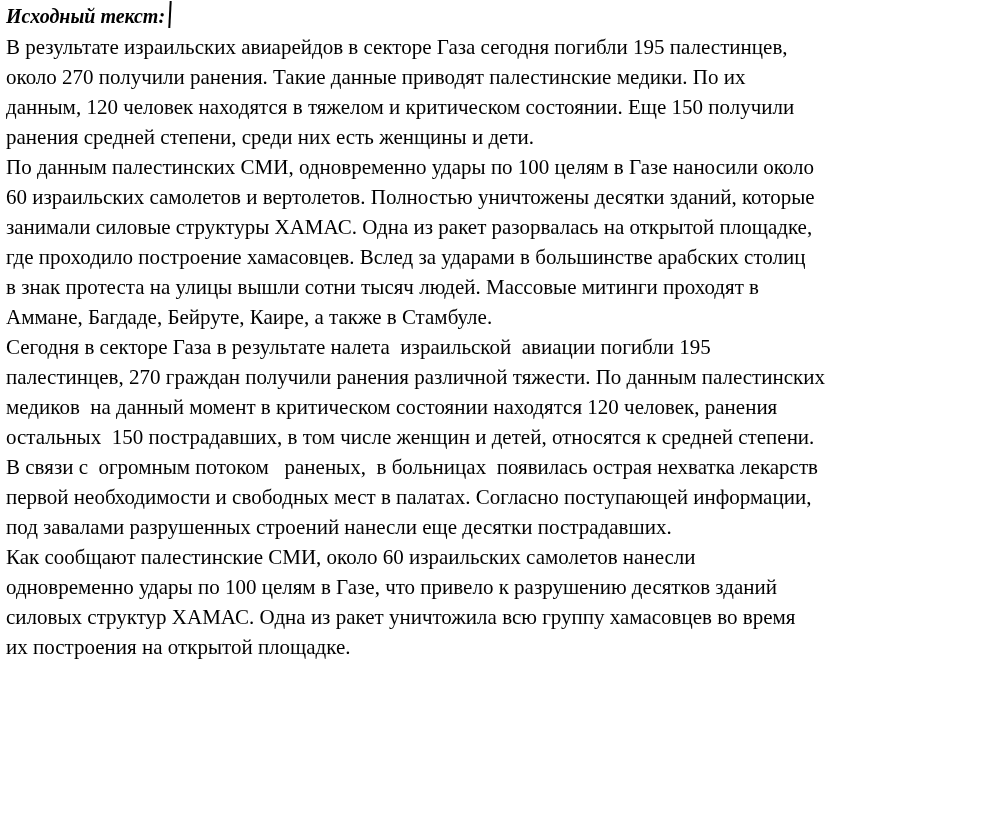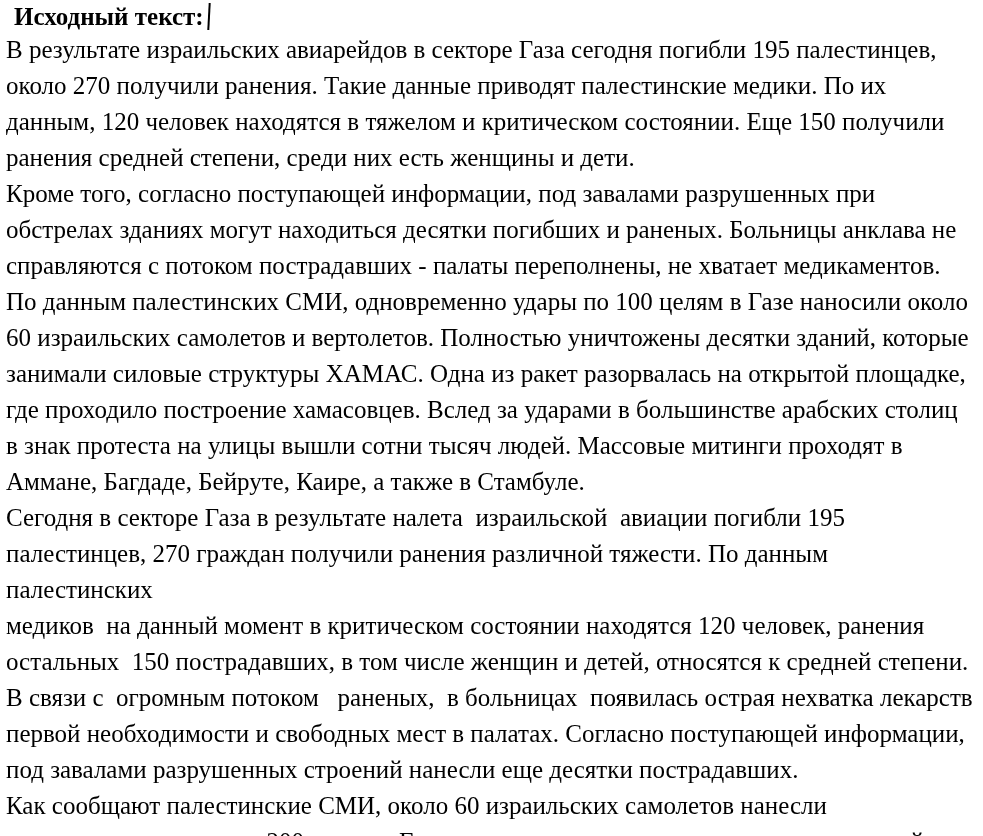--- a/index.html
+++ b/index.html
@@ -12,82 +12,79 @@
     height: 836px;
     overflow: hidden;
     color: #000000;
     font-family: "Liberation Serif", "DejaVu Serif", serif;
   }
   .doc {
     padding: 1px 6px 0 6px;
     width: 971px;
   }
   .heading {
+    font-style: italic;
     font-weight: bold;
-    font-size: 25px;
+    font-size: 20px;
     line-height: 31px;
     white-space: nowrap;
-    margin-left: 8px;
   }
   .heading.rewrite {
     font-weight: normal;
     margin-top: 32px;
     letter-spacing: 0.5px;
   }
   .caret {
     display: inline-block;
     width: 2px;
     height: 27px;
     background: #000000;
     margin-left: 4px;
     vertical-align: -5px;
     transform: rotate(3deg);
   }
   .para {
-    font-size: 25px;
-    line-height: 36px;
+    font-size: 21px;
+    line-height: 30px;
     white-space: pre-wrap;
     font-style: normal;
     font-weight: normal;
   }
 </style>
 </head>
 <body>
 
 <div class="doc">
 
   <div class="heading">
     <span>Исходный текст:</span><span class="caret"></span>
   </div>
 
   <div class="para">В результате израильских авиарейдов в секторе Газа сегодня погибли 195 палестинцев,
 около 270 получили ранения. Такие данные приводят палестинские медики. По их
 данным, 120 человек находятся в тяжелом и критическом состоянии. Еще 150 получили
 ранения средней степени, среди них есть женщины и дети.</div>
 
-  <div class="para">Кроме того, согласно поступающей информации, под завалами разрушенных при
-обстрелах зданиях могут находиться десятки погибших и раненых. Больницы анклава не
-справляются с потоком пострадавших - палаты переполнены, не хватает медикаментов.</div>
 
   <div class="para">По данным палестинских СМИ, одновременно удары по 100 целям в Газе наносили около
 60 израильских самолетов и вертолетов. Полностью уничтожены десятки зданий, которые
 занимали силовые структуры ХАМАС. Одна из ракет разорвалась на открытой площадке,
 где проходило построение хамасовцев. Вслед за ударами в большинстве арабских столиц
 в знак протеста на улицы вышли сотни тысяч людей. Массовые митинги проходят в
 Аммане, Багдаде, Бейруте, Каире, а также в Стамбуле.</div>
 
 
   <div class="para">Сегодня в секторе Газа в результате налета  израильской  авиации погибли 195
 палестинцев, 270 граждан получили ранения различной тяжести. По данным палестинских
 медиков  на данный момент в критическом состоянии находятся 120 человек, ранения
 остальных  150 пострадавших, в том числе женщин и детей, относятся к средней степени.</div>
 
   <div class="para">В связи с  огромным потоком   раненых,  в больницах  появилась острая нехватка лекарств
 первой необходимости и свободных мест в палатах. Согласно поступающей информации,
 под завалами разрушенных строений нанесли еще десятки пострадавших.</div>
 
   <div class="para">Как сообщают палестинские СМИ, около 60 израильских самолетов нанесли
-одновременно удары по 200 целям в Газе, что привело к разрушению десятков зданий
+одновременно удары по 100 целям в Газе, что привело к разрушению десятков зданий
 силовых структур ХАМАС. Одна из ракет уничтожила всю группу хамасовцев во время
 их построения на открытой площадке.</div>
 
 
 </div>
 
 </body></html>

